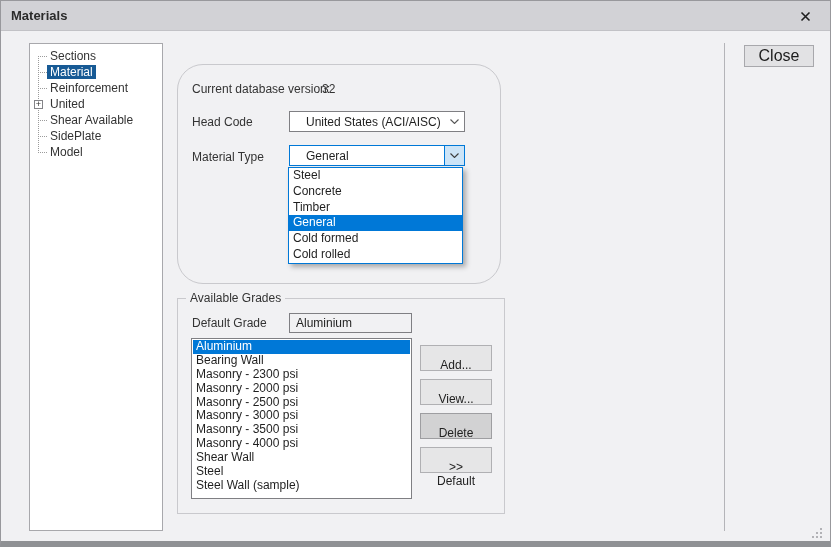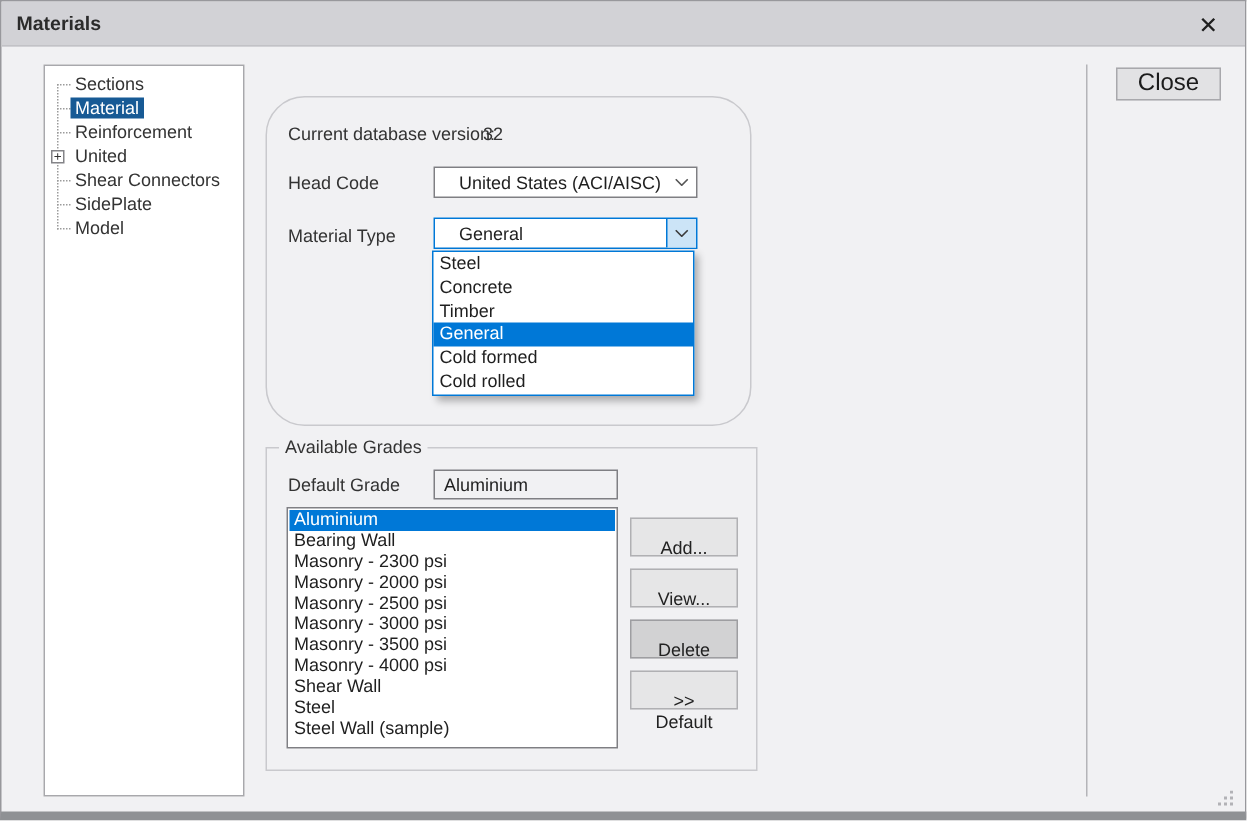--- a/index.html
+++ b/index.html
@@ -95,21 +95,21 @@
           <span class="t-label">Reinforcement</span>
         </div>
         <div class="tree-row">
 
           <span class="t-expand">+</span>
           <span class="t-label">United</span>
         </div>
         <div class="tree-row">
           <span class="t-conn"></span>
 
-          <span class="t-label">Shear Connectors</span>
+          <span class="t-label">Shear Available</span>
         </div>
         <div class="tree-row">
           <span class="t-conn"></span>
 
           <span class="t-label">SidePlate</span>
         </div>
         <div class="tree-row">
           <span class="t-conn"></span>
 
           <span class="t-label">Model</span>

